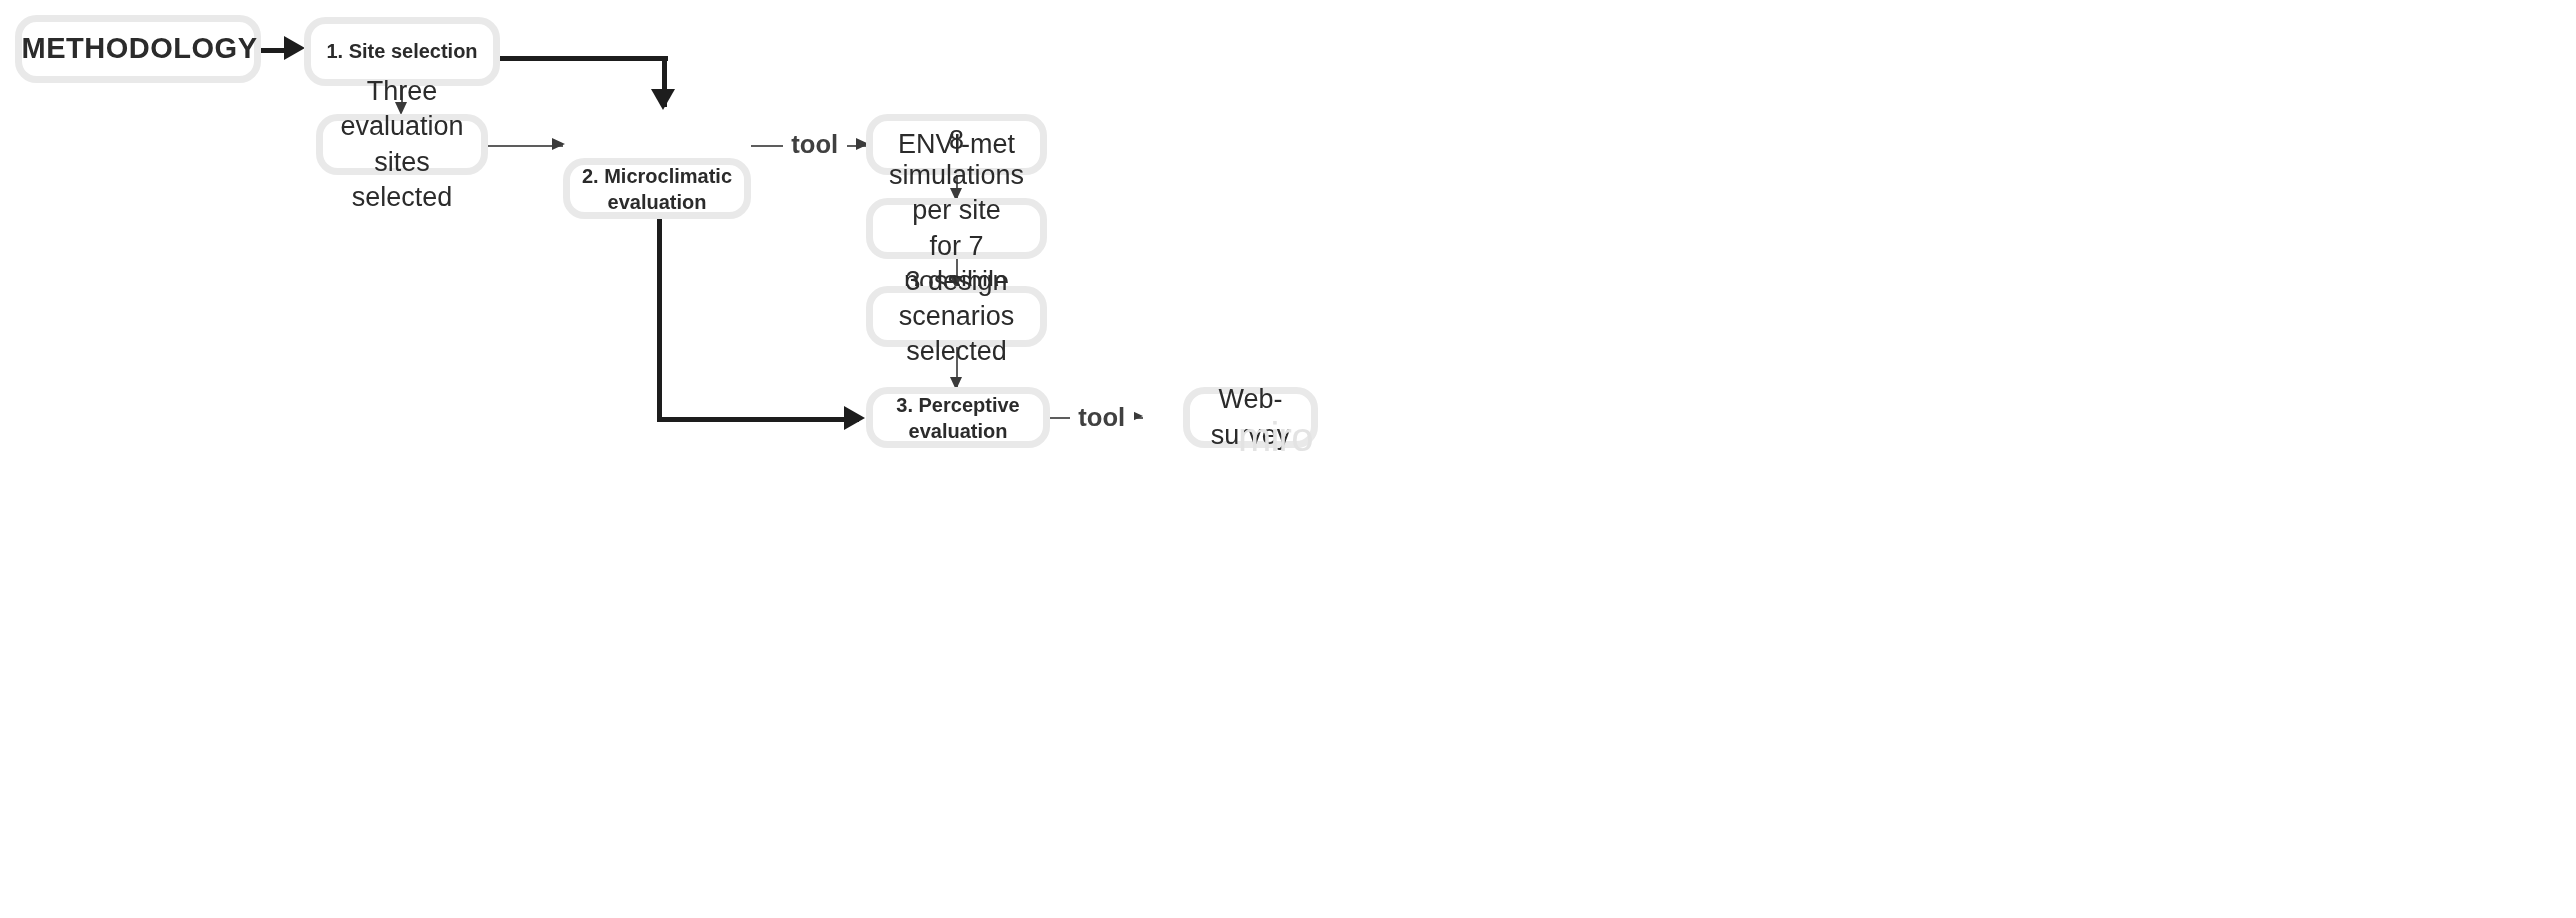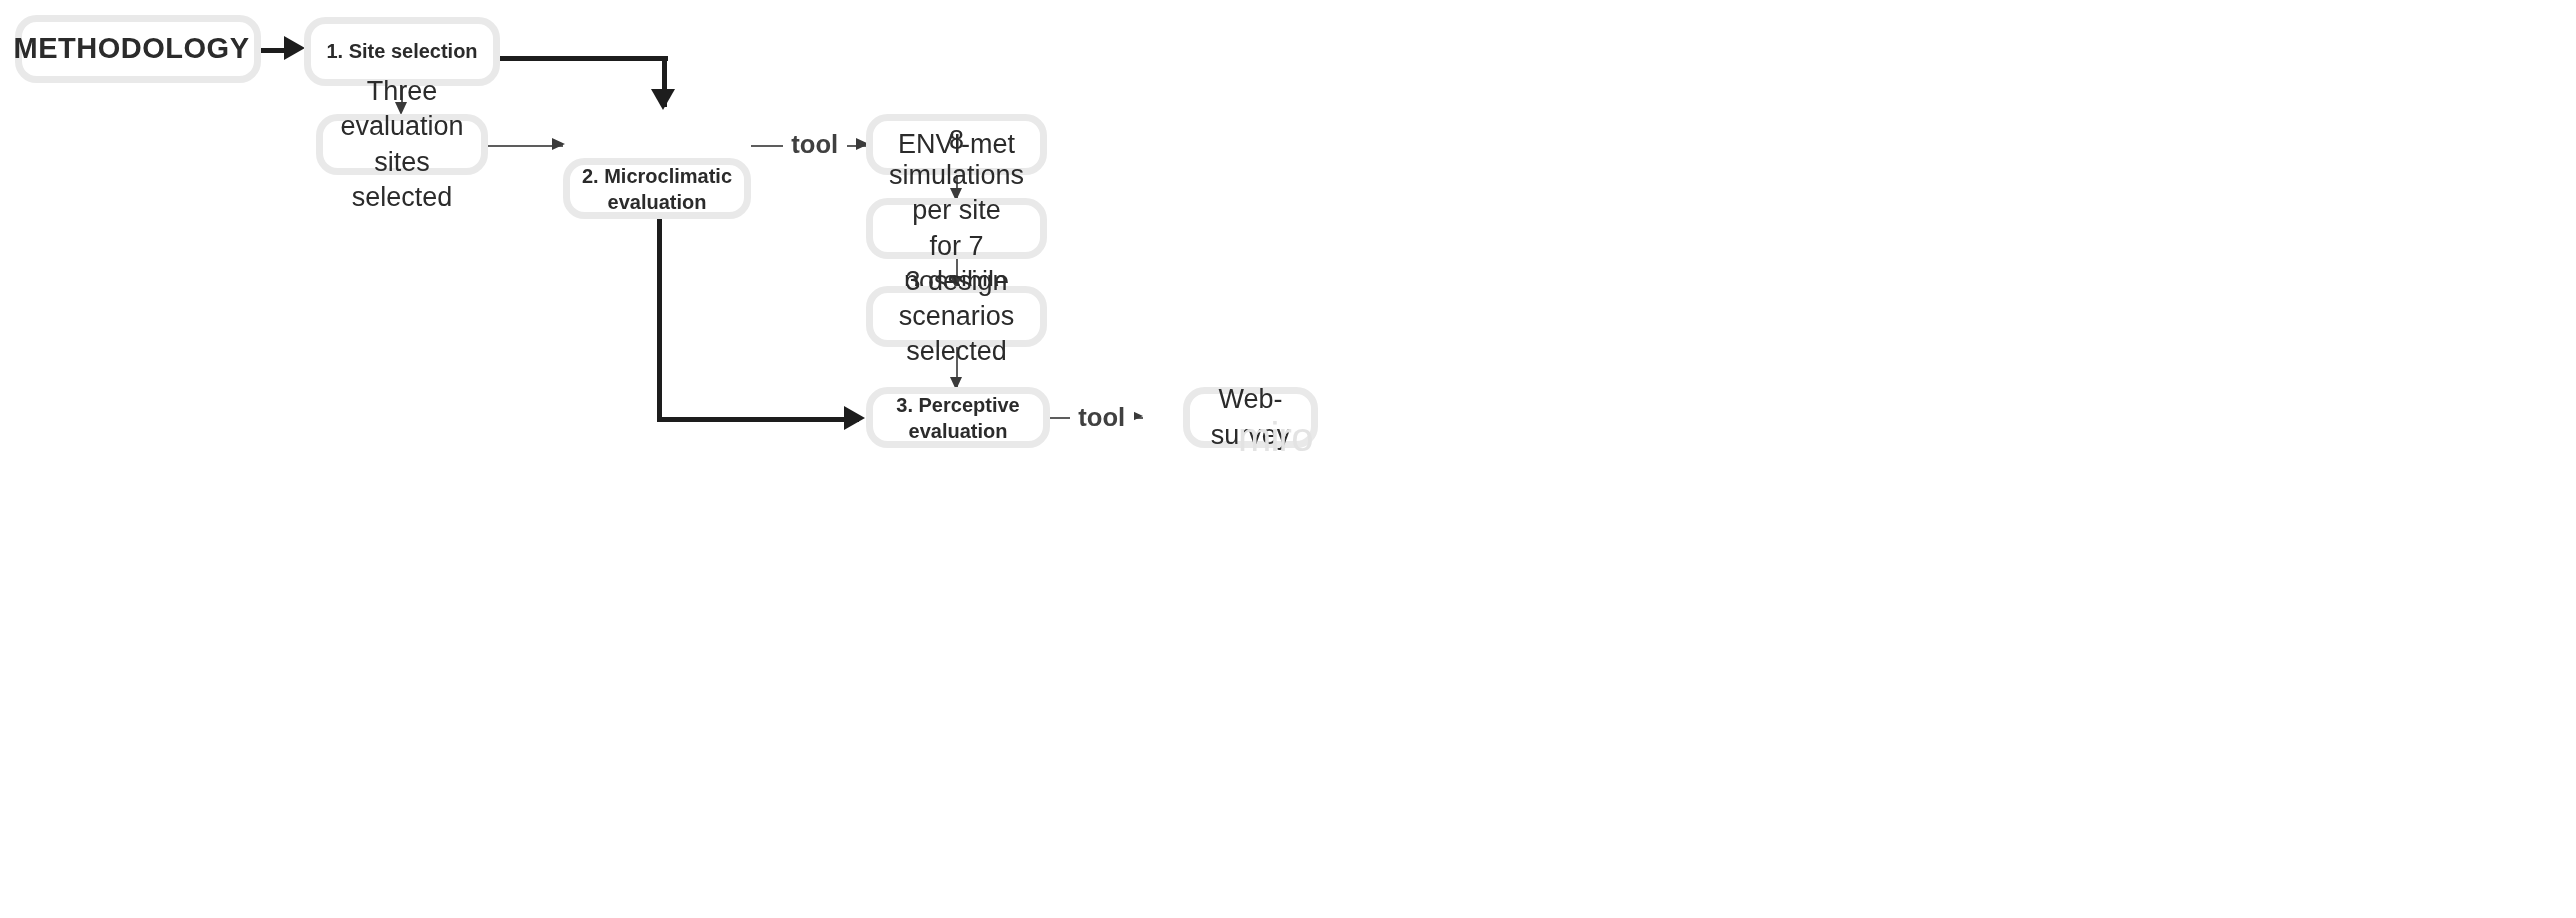--- a/index.html
+++ b/index.html
@@ -182,21 +182,21 @@
     <div class="line-h thick" style="left:657px; top:417px; width:202px;"></div>
     <div class="arrow thick-right" style="left:844px; top:406px;"></div>
   </div>
 
   <div class="conn">
     <div class="line-h thin" style="left:1050px; top:417px; width:93px;"></div>
     <div class="arrow thin-right" style="left:1130px; top:410px;"></div>
   </div>
   <div class="edge-label" style="left:1070px; top:403px;">tool</div>
 
-  <div class="node bold align-offset fs-methodology" style="left:15px; top:15px; width:246px; height:68px;">
+  <div class="node bold align-offset fs-methodology" style="left:15px; top:15px; width:246px; height:68px;padding-left:8px;">
     <span class="label">METHODOLOGY</span>
   </div>
 
   <div class="node bold fs-step" style="left:304px; top:16.5px; width:196px; height:69px;">
     <span class="label">1. Site selection</span>
   </div>
 
   <div class="node fs-plain" style="left:316px; top:114px; width:172px; height:61px;">
     <span class="label">Three evaluation sites
 selected</span>

